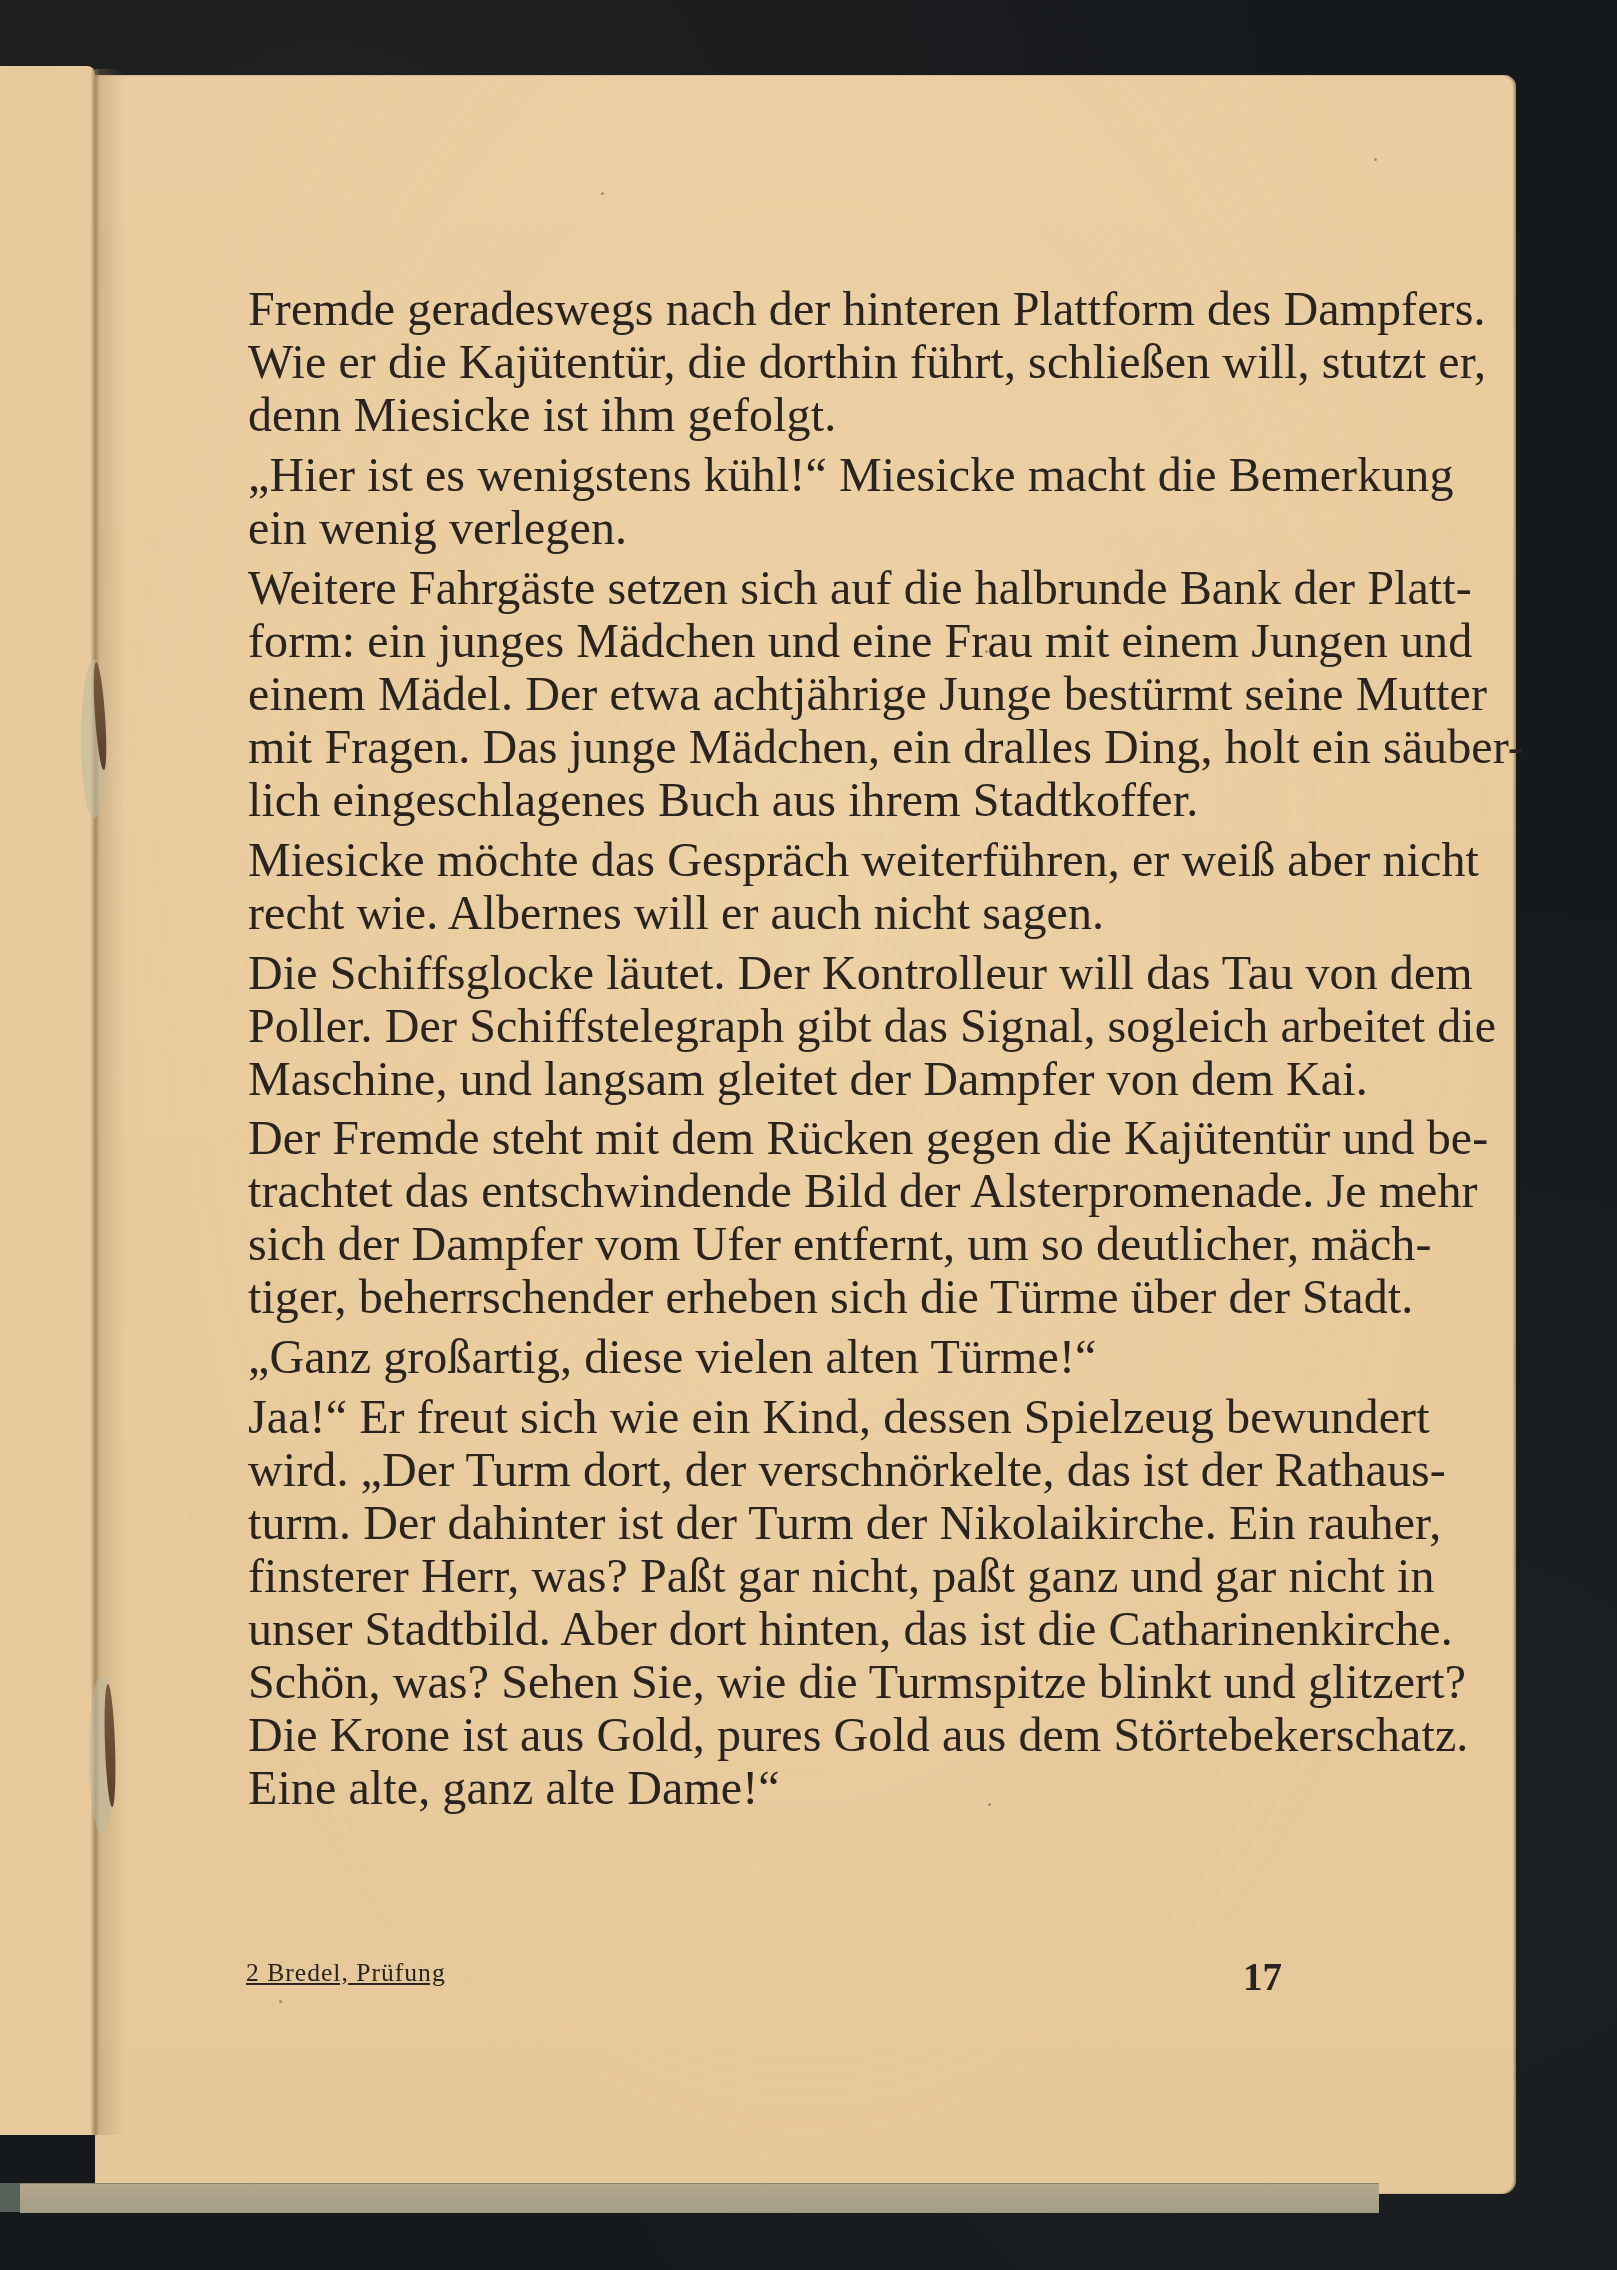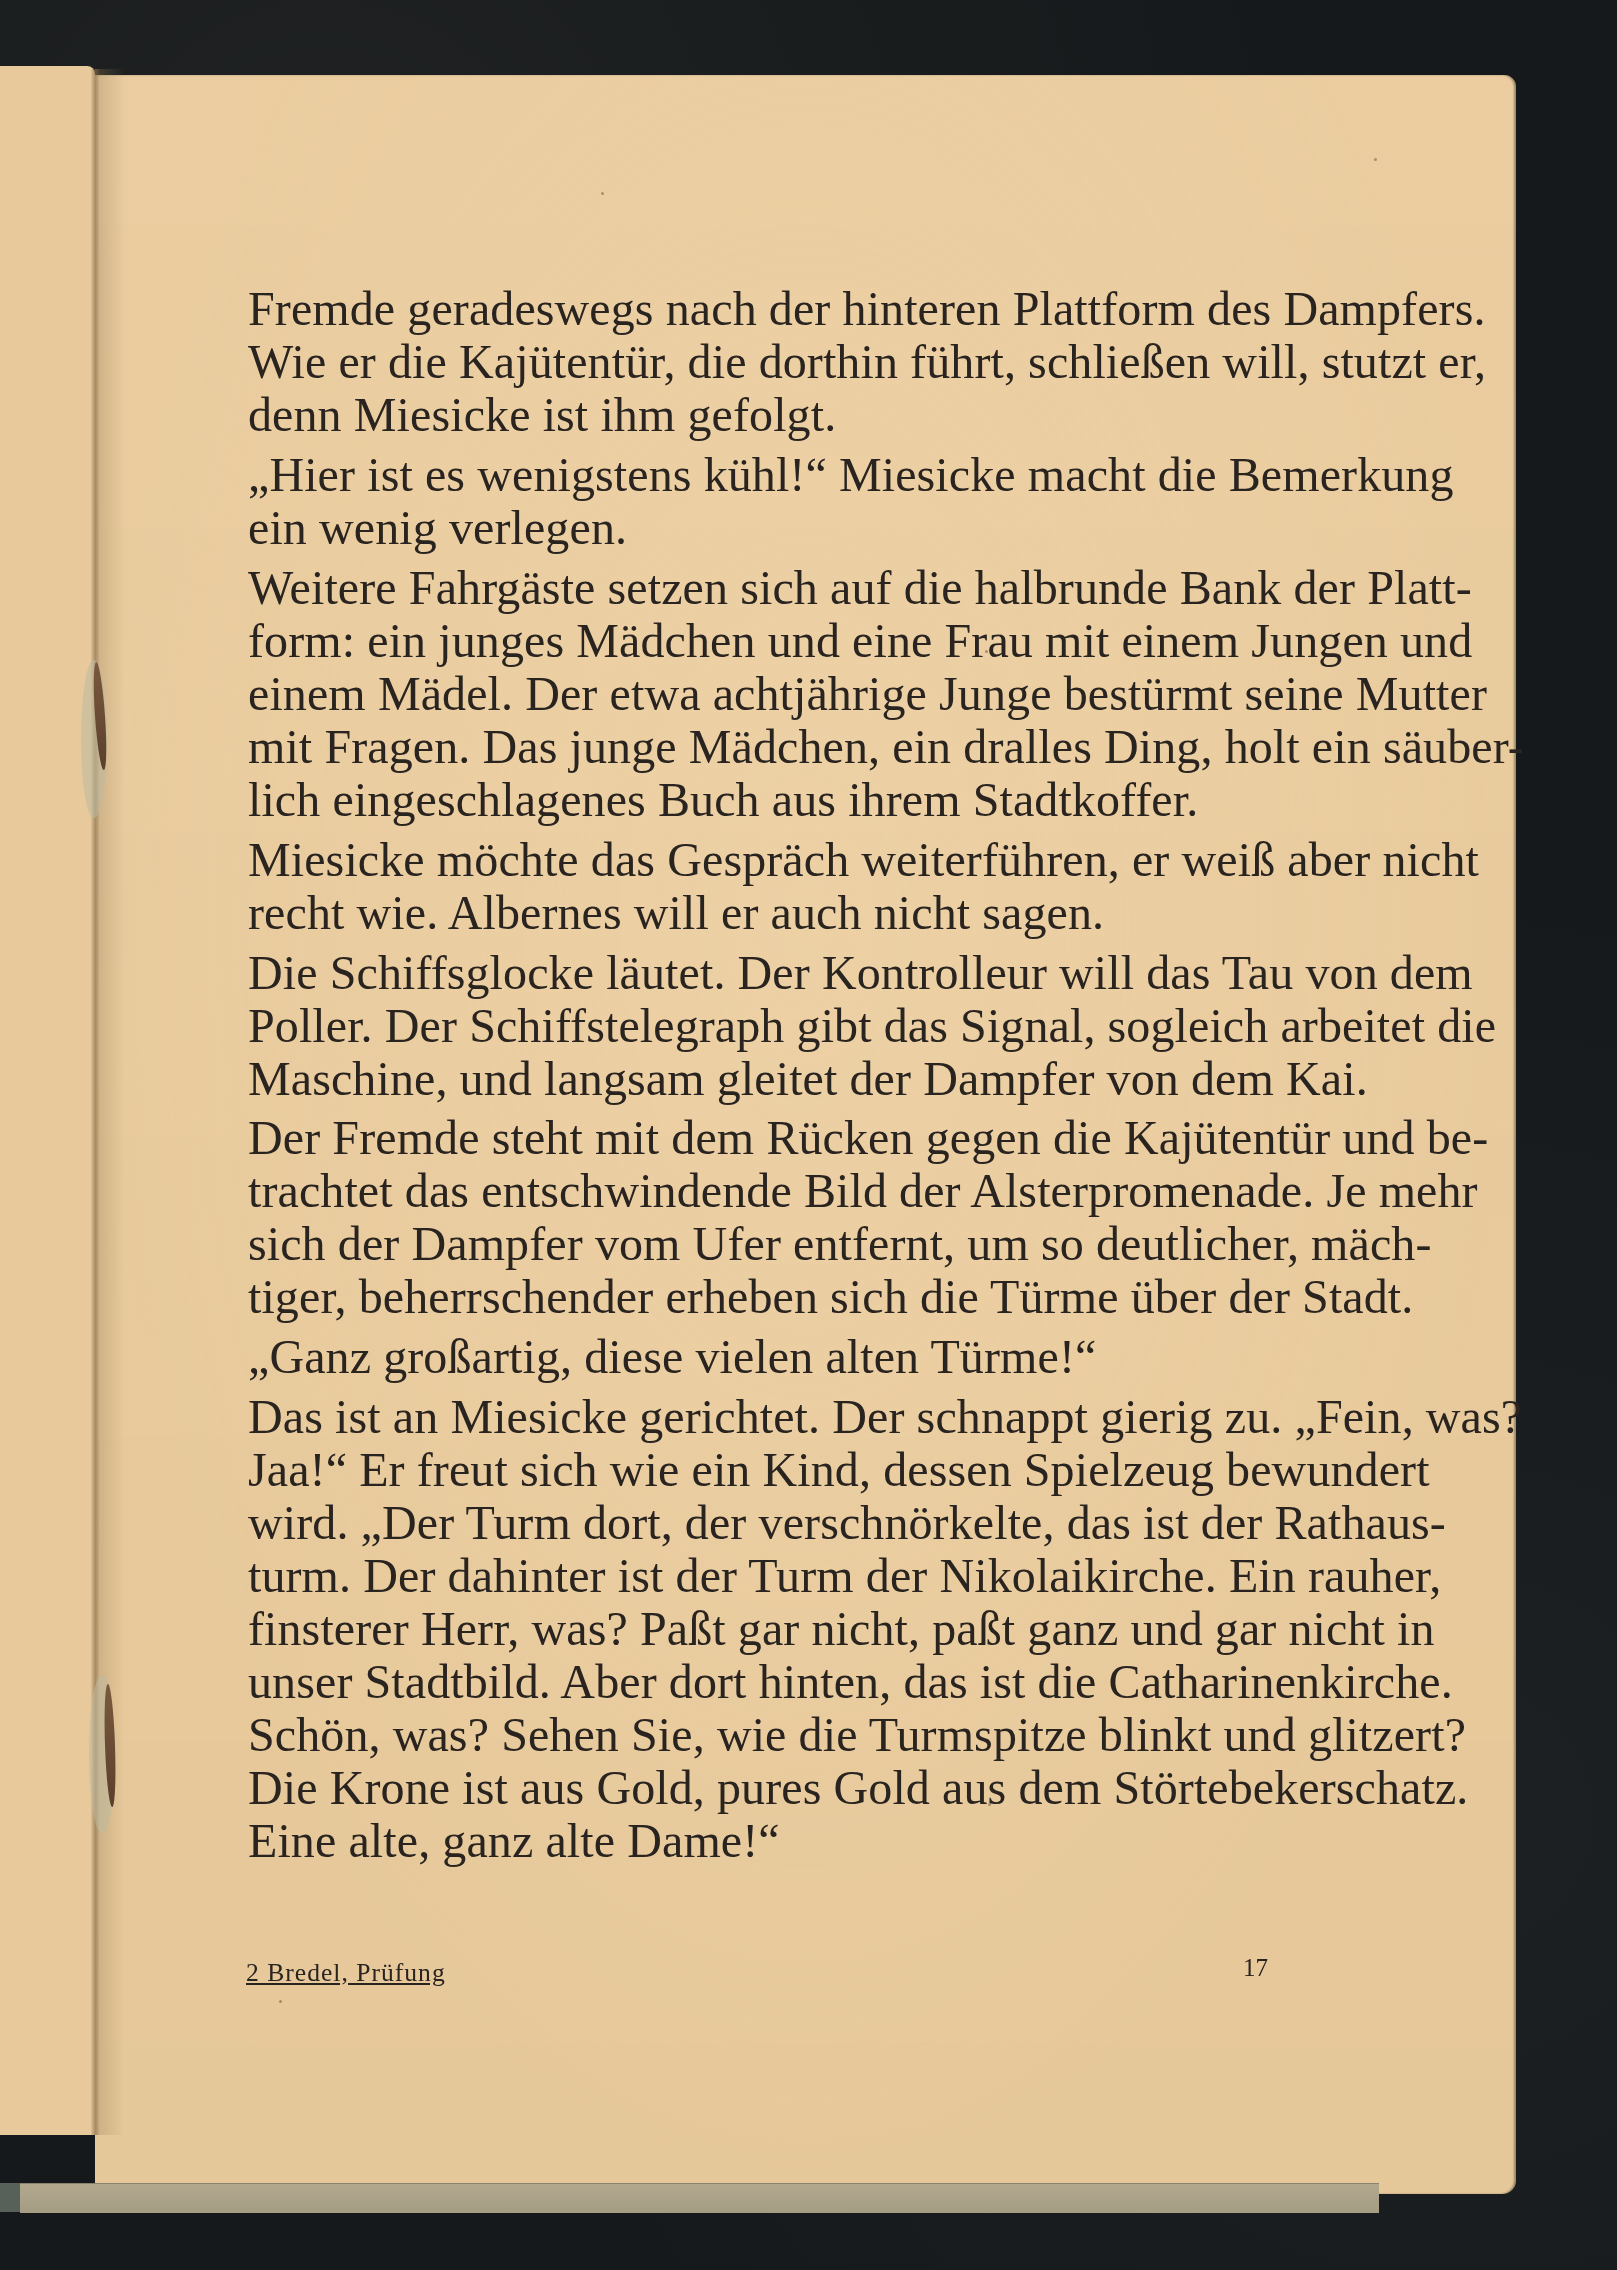--- a/index.html
+++ b/index.html
@@ -70,21 +70,21 @@
     text-align: justify; text-align-last: justify;
   }
   .line.last { text-align-last: left; }
   .para-gap { height: 6.9px; }
   .footer-sig {
     position: absolute; left: 246px; top: 1958px;
     font-size: 25.6px; color: #2a2420; letter-spacing: 1px; text-decoration: underline;
   }
   .footer-page {
     position: absolute; left: 1243px; top: 1954px;
-    font-size: 25px; color: #2a2420;
+    font-size: 39px; color: #2a2420; font-weight: bold;
   }
   .speck { position: absolute; width: 3px; height: 3px; border-radius: 50%; background: rgba(100,80,55,0.5); }
 </style>
 </head>
 <body>
 
 <div class="backdrop"></div>
 <div class="left-leaf"></div>
 <div class="page"></div>
 <div class="page-tone"></div>
@@ -141,21 +141,20 @@
       <div class="line">trachtet das entschwindende Bild der Alsterpromenade. Je mehr</div>
       <div class="line">sich der Dampfer vom Ufer entfernt, um so deutlicher, mäch-</div>
       <div class="line last">tiger, beherrschender erheben sich die Türme über der Stadt.</div>
     </div>
     <div class="para-gap"></div>
     <div>
       <div class="line last">„Ganz großartig, diese vielen alten Türme!“</div>
     </div>
     <div class="para-gap"></div>
     <div>
-      <div class="line">Das ist an Miesicke gerichtet. Der schnappt gierig zu. „Fein, was?</div>
       <div class="line">Jaa!“ Er freut sich wie ein Kind, dessen Spielzeug bewundert</div>
       <div class="line">wird. „Der Turm dort, der verschnörkelte, das ist der Rathaus-</div>
       <div class="line">turm. Der dahinter ist der Turm der Nikolaikirche. Ein rauher,</div>
       <div class="line">finsterer Herr, was? Paßt gar nicht, paßt ganz und gar nicht in</div>
       <div class="line">unser Stadtbild. Aber dort hinten, das ist die Catharinenkirche.</div>
       <div class="line">Schön, was? Sehen Sie, wie die Turmspitze blinkt und glitzert?</div>
       <div class="line">Die Krone ist aus Gold, pures Gold aus dem Störtebekerschatz.</div>
       <div class="line last">Eine alte, ganz alte Dame!“</div>
     </div>
     <div class="para-gap"></div>

